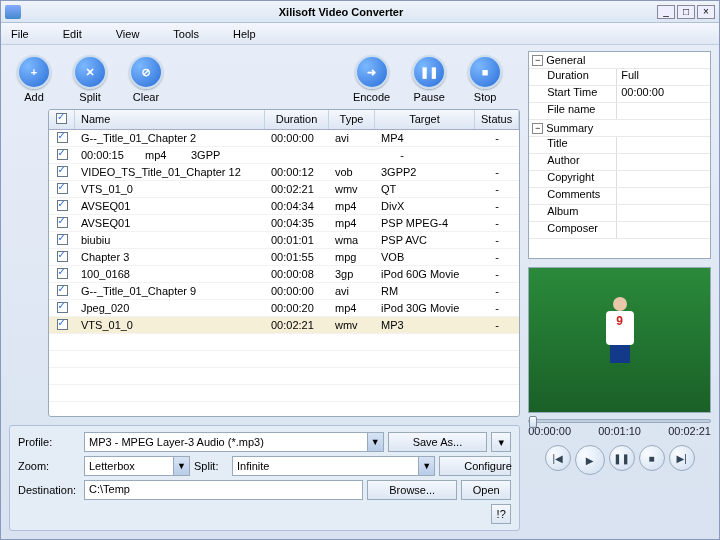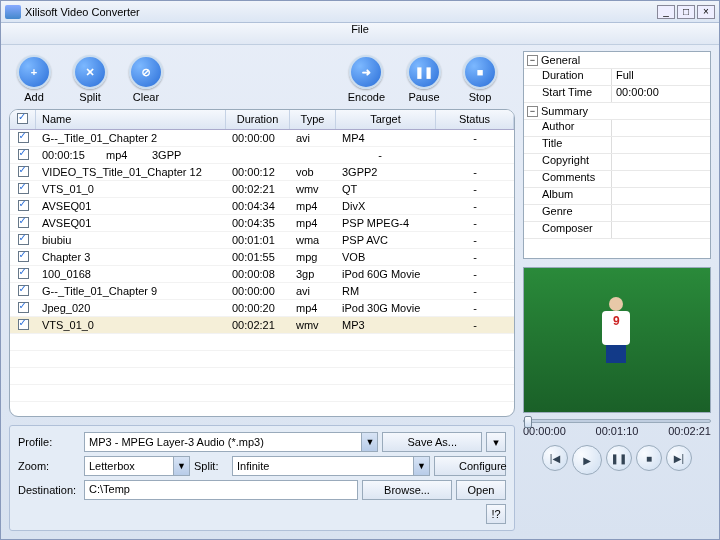--- a/index.html
+++ b/index.html
@@ -1,34 +1,34 @@
 <!DOCTYPE html>
 <html><head>
 <meta charset="utf-8">
 <style>
 * { box-sizing: border-box; margin: 0; padding: 0; font-family: Tahoma, sans-serif; font-size: 11px; }
 body { background: #fff; width: 720px; height: 540px; overflow: hidden; }
 .window { width: 720px; height: 540px; background: linear-gradient(#e8eef8, #d8e2f0); border: 1px solid #8899bb; }
 .titlebar { height: 22px; background: linear-gradient(#f0f4fa, #dce6f4); display: flex; align-items: center; padding: 0 4px; border-bottom: 1px solid #b0c0d8; }
 .titlebar .appicon { width: 16px; height: 14px; margin-right: 4px; background: linear-gradient(#8af, #48c); border-radius: 2px; }
-.titlebar .title { font-weight: normal; flex: 1; }
+.titlebar .title { font-weight: bold; flex: 1; text-align: center; }
 .titlebar .winbtns { display: flex; gap: 2px; }
 .titlebar .winbtn { width: 18px; height: 14px; border: 1px solid #889; background: #eef; text-align: center; line-height: 12px; font-size: 10px; cursor: pointer; }
-.menubar { height: 22px; background: linear-gradient(#f4f7fc, #e0e8f4); display: flex; align-items: center; padding: 0 10px; gap: 34px; border-bottom: 1px solid #c0cee0; flex-direction: column; }
+.menubar { height: 22px; background: linear-gradient(#f4f7fc, #e0e8f4); display: flex; align-items: center; padding: 0 10px; gap: 34px; border-bottom: 1px solid #c0cee0; }
 .menubar span { cursor: pointer; }
 .content { display: flex; height: calc(100% - 44px); }
 .left { flex: 1; padding: 6px 8px 8px 8px; display: flex; flex-direction: column; }
 .right { width: 196px; padding: 6px 8px 8px 0; display: flex; flex-direction: column; }
 .toolbar { display: flex; gap: 22px; padding: 4px 8px 6px 8px; align-items: center; }
 .toolbar .group1 { display: flex; gap: 22px; }
 .toolbar .group2 { display: flex; gap: 22px; margin-left: auto; margin-right: 10px; }
 .tbtn { display: flex; flex-direction: column; align-items: center; cursor: pointer; }
 .tcircle { width: 34px; height: 34px; border-radius: 50%; background: radial-gradient(circle at 30% 30%, #7cb8ff, #2a6ed8); display: flex; align-items: center; justify-content: center; color: #fff; font-weight: bold; border: 2px solid #cde; box-shadow: 0 1px 2px rgba(0,0,0,.3); }
 .tlabel { margin-top: 2px; }
-.filelist { flex: 1; background: #fff; border: 1px solid #9ab; border-radius: 9px; overflow: hidden; display: flex; flex-direction: column; }
+.filelist { flex: 1; background: #fff; border: 1px solid #9ab; border-radius: 3px; overflow: hidden; display: flex; flex-direction: column; margin-left: 39px; }
 .thead { display: flex; background: linear-gradient(#f5f8fd, #dde6f3); border-bottom: 1px solid #aac; height: 20px; }
 .th { border-right: 1px solid #c5d2e5; padding: 3px 6px; font-weight: normal; text-align: center; }
 .th.chk { width: 26px; }
 .th.name { width: 190px; text-align: left; }
 .th.dur { width: 64px; }
 .th.type { width: 46px; }
 .th.tgt { width: 100px; text-align: center; }
 .th.stat { flex: 1; }
 .tbody { flex: 1; overflow-y: auto; }
 .trow { display: flex; height: 17px; align-items: center; border-bottom: 1px solid #f2f2f2; }
@@ -287,46 +287,46 @@
             <span class="gname">General</span>
           </div>
         <div class="prow">
             <div class="pk">Duration</div>
             <div class="pv">Full</div>
           </div>
         <div class="prow">
             <div class="pk">Start Time</div>
             <div class="pv">00:00:00</div>
           </div>
+        <div class="prow">
+            <div class="pk">File name</div>
+            <div class="pv"></div>
+          </div>
         <div class="pgroup">
             <span class="exp">−</span>
             <span class="gname">Summary</span>
           </div>
         <div class="prow">
+            <div class="pk">Title</div>
+            <div class="pv"></div>
+          </div>
+        <div class="prow">
             <div class="pk">Author</div>
             <div class="pv"></div>
           </div>
         <div class="prow">
-            <div class="pk">Title</div>
-            <div class="pv"></div>
-          </div>
-        <div class="prow">
             <div class="pk">Copyright</div>
             <div class="pv"></div>
           </div>
         <div class="prow">
             <div class="pk">Comments</div>
             <div class="pv"></div>
           </div>
         <div class="prow">
             <div class="pk">Album</div>
-            <div class="pv"></div>
-          </div>
-        <div class="prow">
-            <div class="pk">Genre</div>
             <div class="pv"></div>
           </div>
         <div class="prow">
             <div class="pk">Composer</div>
             <div class="pv"></div>
           </div>
       </div>
       <div class="preview">
         <div class="sky"></div>
           <div class="field"></div>

